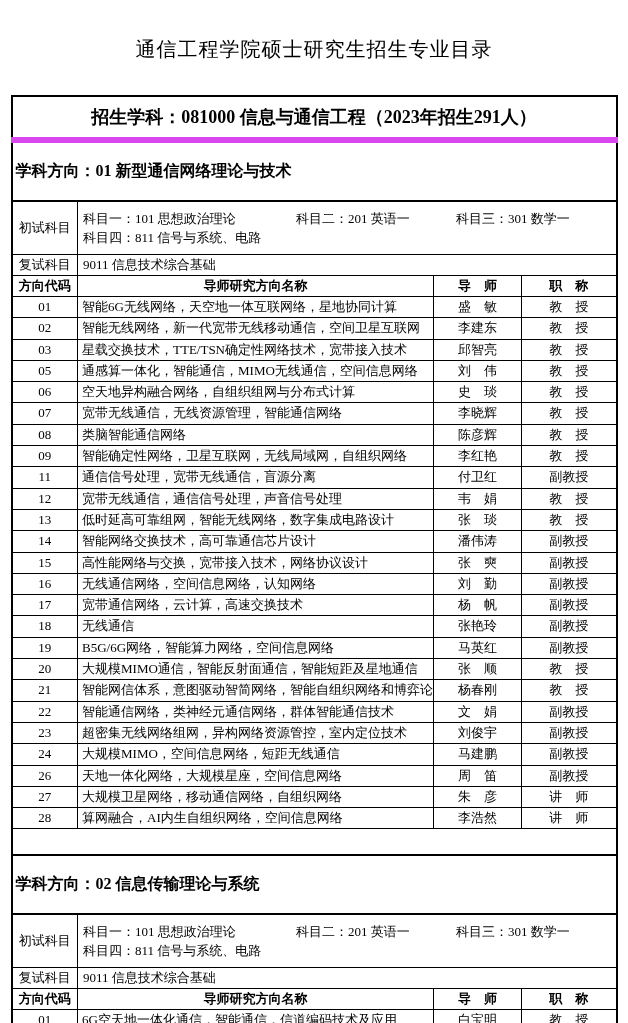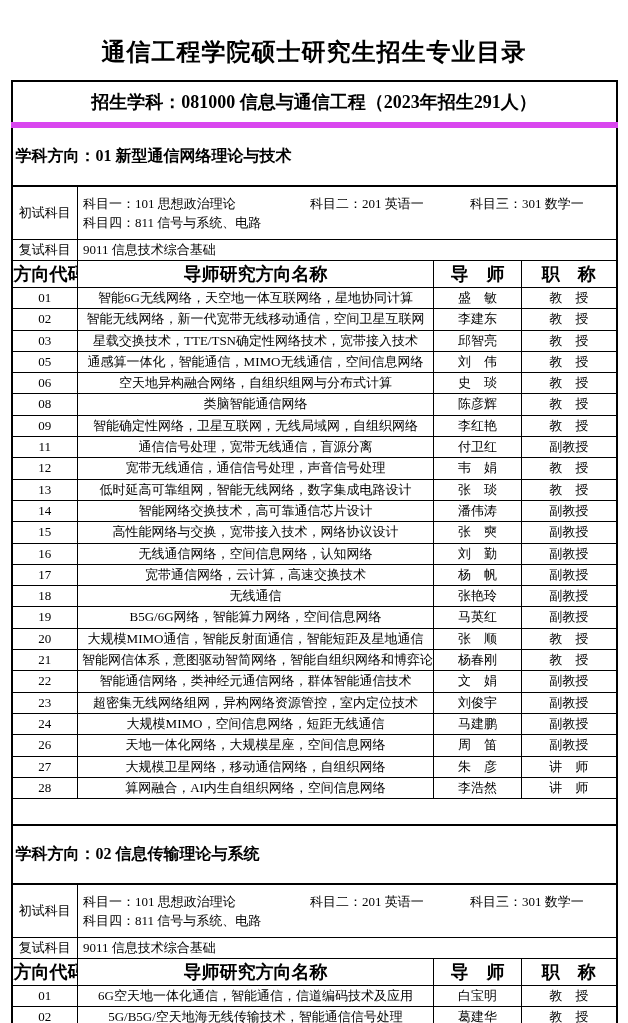--- a/index.html
+++ b/index.html
@@ -6,24 +6,24 @@
     margin: 0;
     padding: 0;
     background: #ffffff;
     width: 628px;
     height: 1023px;
     overflow: hidden;
     color: #000;
     font-family: "Liberation Serif", "DejaVu Serif", serif;
   }
   .doc-title {
-    margin: 36px 0 12px 0;
+    margin: 36px 0 32px 0;
     text-align: center;
-    font-size: 24px;
-    font-weight: bold;
+    font-size: 20px;
+    font-weight: normal;
     letter-spacing: 1px;
   }
   table.catalog {
     width: 605px;
     margin: 0 auto;
     border-collapse: collapse;
     table-layout: fixed;
     border: 2px solid #000;
   }
   table.catalog td {
@@ -55,41 +55,41 @@
   td.exam-cell {
     padding: 7px 5px;
     font-size: 13px;
   }
   .exam-line {
     display: flex;
     height: 19px;
     line-height: 19px;
   }
   .exam-line .s1 { width: 213px; }
-  .exam-line .s2 { width: 160px; margin-left: 14px; }
+  .exam-line .s2 { width: 160px; }
   tr.retest-row td { height: 18px; }
   td.value-cell {
     font-size: 13px;
     padding: 0 5px;
     text-align: left;
   }
   tr.colhead-row td {
     height: 18px;
     font-weight: bold;
-    font-size: 18px;
+    font-size: 13px;
     text-align: center;
   }
   tr.data-row td {
     height: 18.3px;
     font-size: 13px;
     line-height: 18.3px;
   }
   td.c-code, td.c-sup, td.c-tit { text-align: center; }
   td.c-dir {
-    text-align: center;
+    text-align: left;
     padding: 0 4px;
     font-size: 12.5px;
   }
   td.c-dir.small { font-size: 11px; }
   tr.gap-row td {
     height: 23px;
     border-bottom: 2px solid #000;
   }
 </style>
 </head>
@@ -158,20 +158,26 @@
         <td class="c-sup">刘　伟</td>
         <td class="c-tit">教　授</td>
       </tr>
       <tr class="data-row">
         <td class="c-code">06</td>
         <td class="c-dir">空天地异构融合网络，自组织组网与分布式计算</td>
         <td class="c-sup">史　琰</td>
         <td class="c-tit">教　授</td>
       </tr>
       <tr class="data-row">
+        <td class="c-code">07</td>
+        <td class="c-dir">宽带无线通信，无线资源管理，智能通信网络</td>
+        <td class="c-sup">李晓辉</td>
+        <td class="c-tit">教　授</td>
+      </tr>
+      <tr class="data-row">
         <td class="c-code">08</td>
         <td class="c-dir">类脑智能通信网络</td>
         <td class="c-sup">陈彦辉</td>
         <td class="c-tit">教　授</td>
       </tr>
       <tr class="data-row">
         <td class="c-code">09</td>
         <td class="c-dir">智能确定性网络，卫星互联网，无线局域网，自组织网络</td>
         <td class="c-sup">李红艳</td>
         <td class="c-tit">教　授</td>

